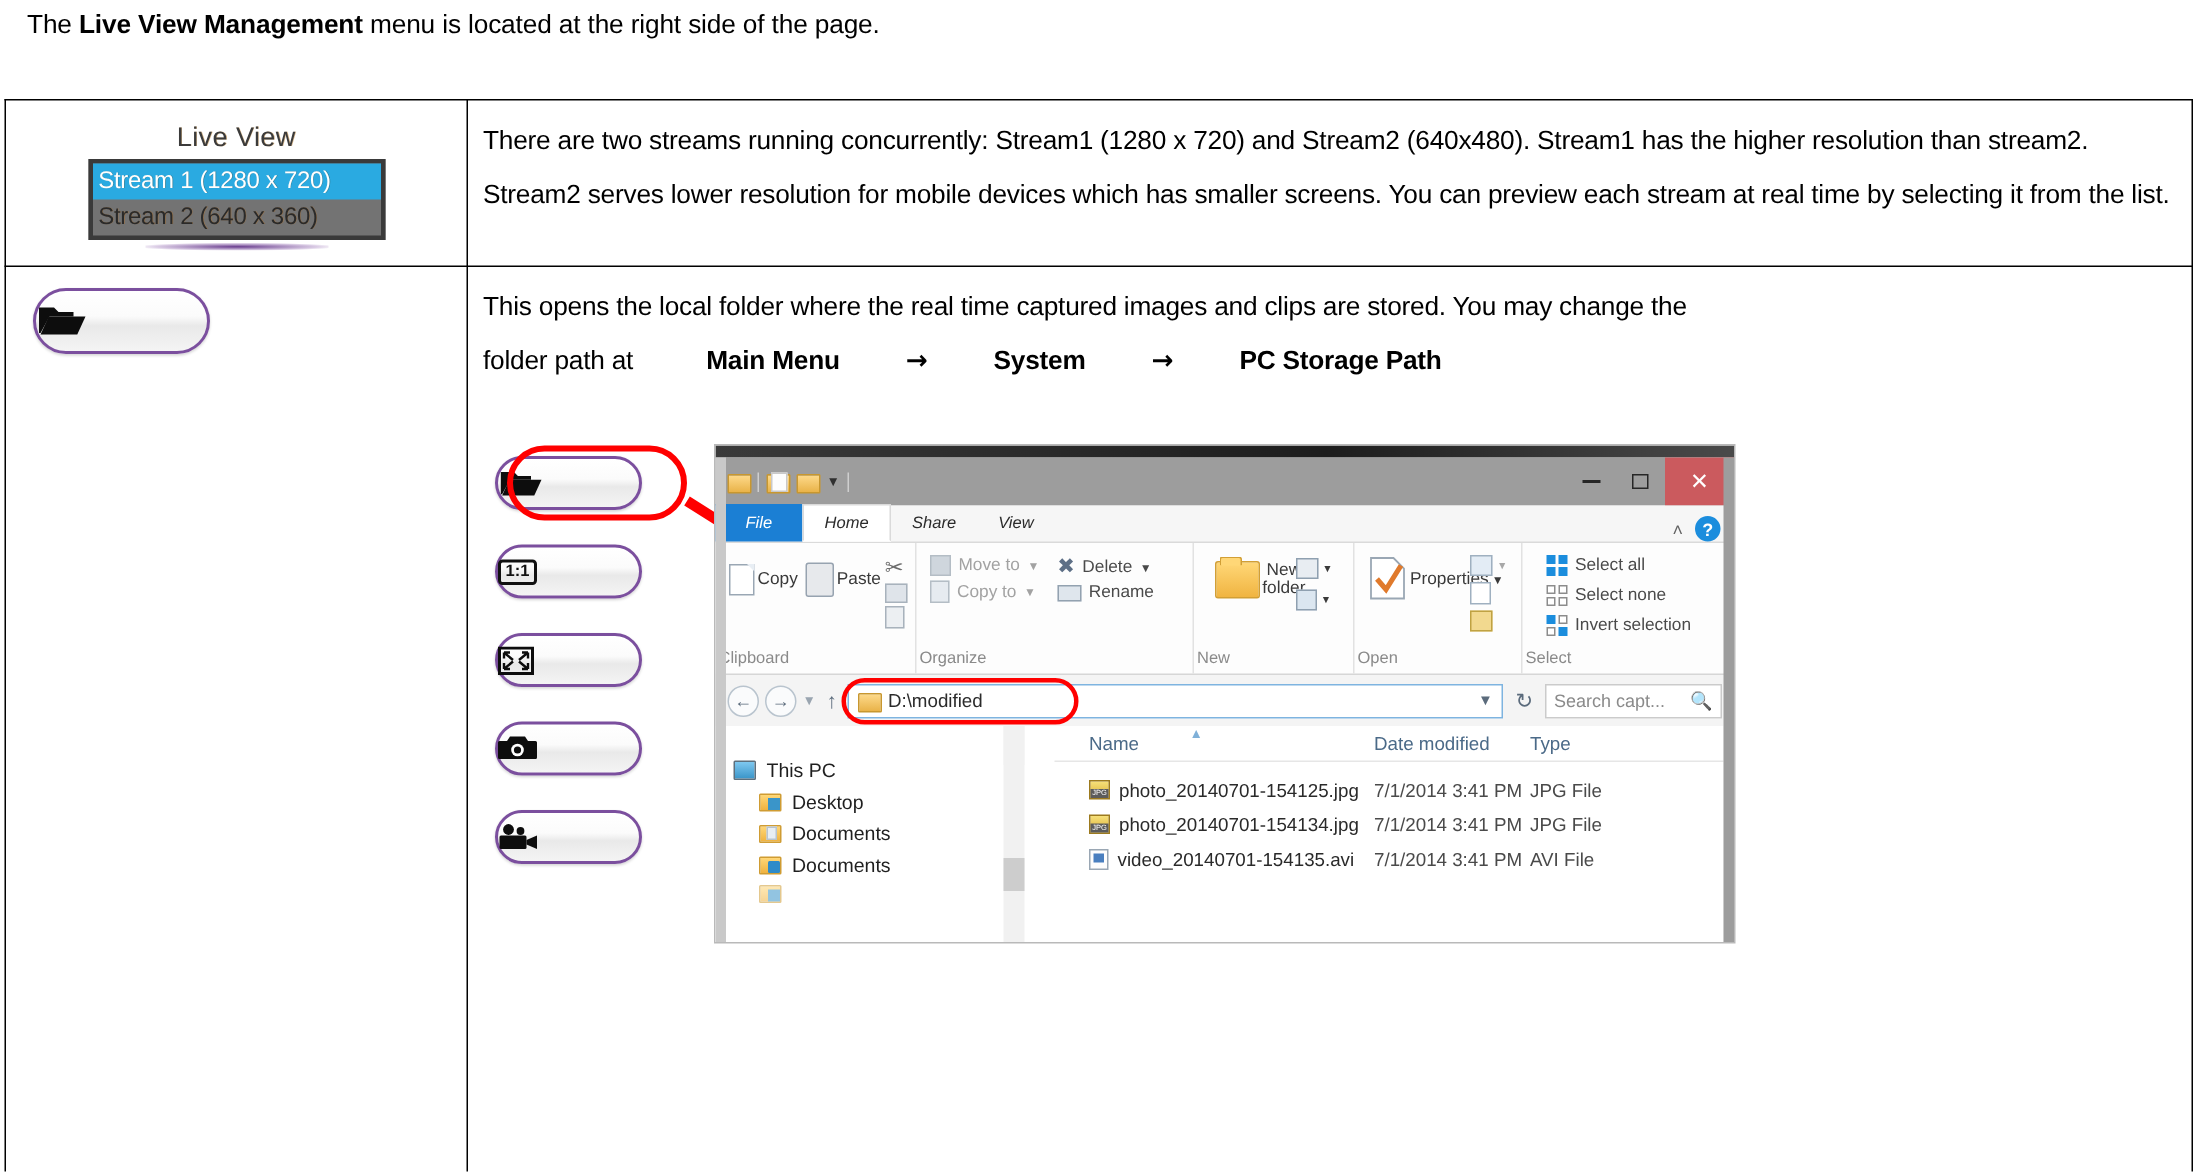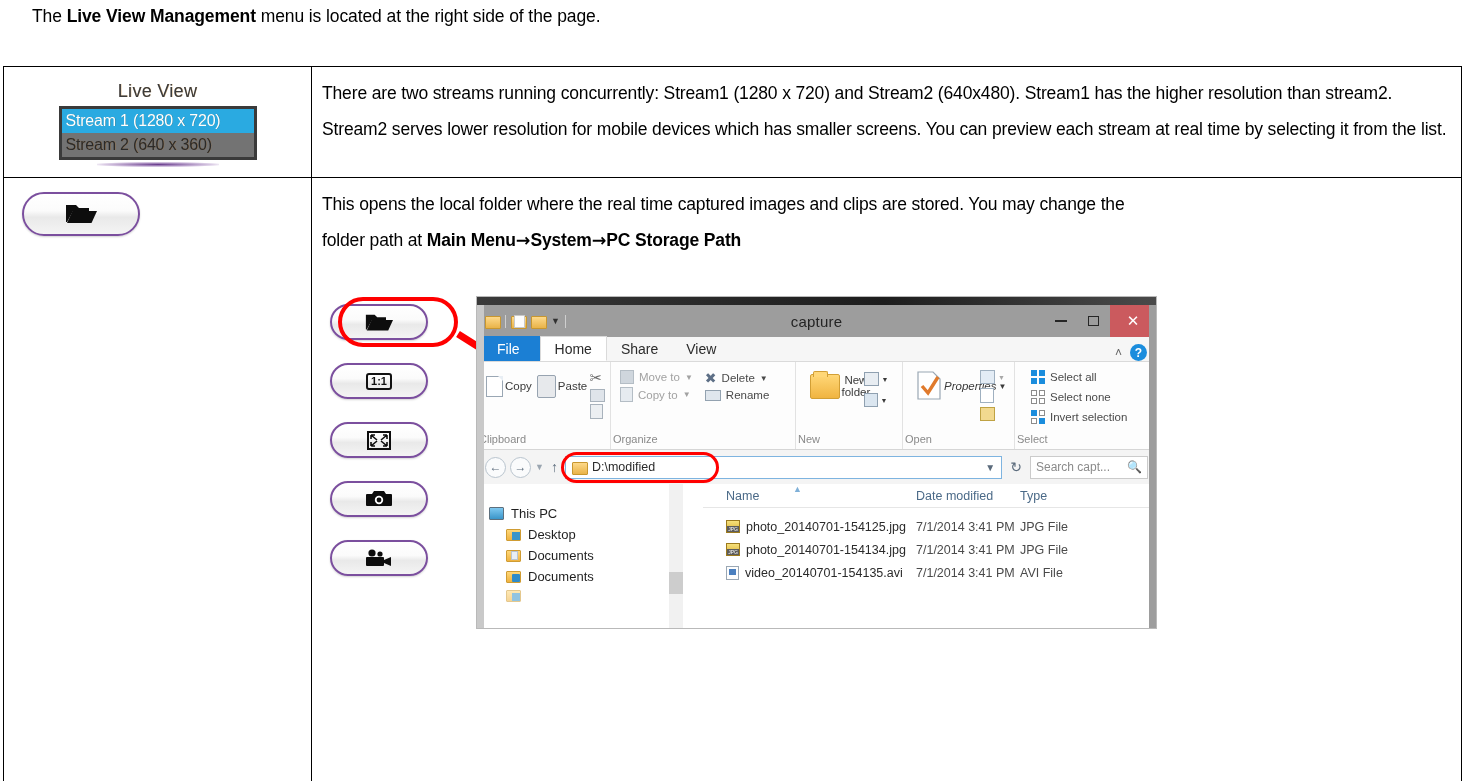--- a/index.html
+++ b/index.html
@@ -7,21 +7,21 @@
     margin: 0; padding: 0;
     width: 1464px; height: 781px;
     background: #ffffff;
     font-family: "Liberation Sans", sans-serif;
     overflow: hidden;
   }
   .page { position: relative; width: 1464px; height: 781px; }
 
   
   .intro {
-    position: absolute; left: 32px; top: 6px;
+    position: absolute; left: 18px; top: 6px;
     font-size: 17.5px; color: #000; letter-spacing: -0.1px;
     white-space: nowrap;
   }
   .intro b { font-weight: bold; }
 
   
   .tbl {
     position: absolute; left: 3px; top: 66px;
     width: 1458px;
     border-collapse: collapse;
@@ -33,21 +33,21 @@
     padding: 0;
   }
   .col-left  { width: 308px; }
   .col-right { width: 1150px; }
 
   .desc {
     padding: 8px 8px 6px 10px;
     font-size: 17.5px; line-height: 36px; color: #000;
     letter-spacing: -0.15px;
   }
-  .desc b { font-weight: bold; }
+  .desc b { font-weight: bold; margin-left: 44px; }
   .arrowch { font-family: "DejaVu Sans", sans-serif; font-weight: bold; }
 
   
   .liveview-wrap { padding: 14px 0 10px 0; text-align: center; position: relative; }
   .lv-title {
     font-family: "Liberation Sans", sans-serif;
     font-size: 18px; color: #3b3b3b; font-weight: 500;
     letter-spacing: 0.3px; margin-bottom: 4px;
     text-shadow: 0.4px 0.4px 0 rgba(180,120,40,0.55);
   }
@@ -68,21 +68,21 @@
     width: 122px; height: 5px; margin: 2px auto 0;
     background: radial-gradient(ellipse at center, #6a3d8f 0%, rgba(150,110,180,0.35) 62%, rgba(255,255,255,0) 78%);
   }
 
   
   .pillcell { padding: 14px 0 14px 18px; }
   .pill {
     width: 118px; height: 44px; border-radius: 23px;
     border: 2px solid #7b4f9e;
     background: linear-gradient(to bottom, #ffffff 0%, #fbfbfb 42%, #e9e9e9 58%, #f4f4f4 100%);
-    display: flex; align-items: center; justify-content: center;
+    display: flex; align-items: center; 
     box-shadow: 0 1px 2px rgba(0,0,0,0.18);
     position: relative;
   }
   .ratio-box {
     border: 2.5px solid #111; border-radius: 3px;
     font-size: 13px; font-weight: bold; color: #111;
     padding: 0px 4px 1px; line-height: 15px;
     font-family: "Liberation Sans", sans-serif;
   }
 
@@ -147,21 +147,21 @@
   .sqr { width: 11px; height: 10px; border: 1.6px solid #262626; }
   .dash { width: 12px; height: 2px; background: #262626; }
 
   
   .rib-tabs {
     height: 25px; background: #f6f6f6; display: flex; align-items: flex-end;
     border-bottom: 1px solid #dadada; position: relative;
   }
   .rib-tab {
     height: 25px; display: flex; align-items: center; padding: 0 14px;
-    font-size: 14px; color: #2b2b2b;
+    font-size: 11px; color: #2b2b2b; font-style: italic;
   }
   .rib-tab.file { background: #1b7fd4; color: #fff; padding: 0 20px; }
   .rib-tab.active { background: #fff; border: 1px solid #dadada; border-bottom: 1px solid #fff; }
   .rib-right { margin-left: auto; display: flex; align-items: center; gap: 8px; padding-right: 9px; }
   .chev-up { font-size: 12px; color: #636363; }
   .help-ico {
     width: 17px; height: 17px; border-radius: 50%; background: #1b8ddd;
     color: #fff; font-size: 12px; font-weight: bold;
     display: flex; align-items: center; justify-content: center;
   }
@@ -375,21 +375,20 @@
 
     <div class="win-title">
       <div class="qat">
         <span class="fldr-ico"></span>
         <span class="qat-sep"></span>
         <span class="fldr-ico white"></span>
         <span class="fldr-ico"></span>
         <span class="qat-caret">▼</span>
         <span class="qat-sep"></span>
       </div>
-      <div class="win-title-text">capture</div>
       <div class="win-ctrls">
         <div class="win-ctrl">
             <span class="dash"></span>
           </div>
         <div class="win-ctrl">
             <span class="sqr"></span>
           </div>
         <div class="win-ctrl close">
             <span>✕</span>
           </div>
@@ -477,21 +476,21 @@
             <span style="display:flex;align-items:center;gap:3px;">
               <span style="width:14px;height:14px;background:#dbe6f0;border:1px solid #8fa0b0;"></span>
               <span style="font-size:7px;color:#3a3a3a;">▼</span>
             </span>
           </div>
         </div>
         <div class="rlabel">New</div>
       </div>
 
       <div class="rgroup" style="width:112px;">
-        <div class="rbody" style="justify-content:flex-end;gap:6px;font-style:italic;">
+        <div class="rbody" style="justify-content:space-between;gap:6px;">
           <div class="bigbtn" style="width:58px;">
             <span class="gl">
               <svg width="26" height="30" viewBox="0 0 26 30">
                 <path d="M2 1 h15 l7 7 v20 H2 Z" fill="#fff" stroke="#9aa7b4" stroke-width="1.2"></path>
                 <path d="M6 15 L12 22 L22 6" fill="none" stroke="#e07a2c" stroke-width="3.4"></path>
               </svg>
             </span>
             <span>Properties</span>
             <span style="font-size:8px;color:#3a3a3a;">▼</span>
           </div>

